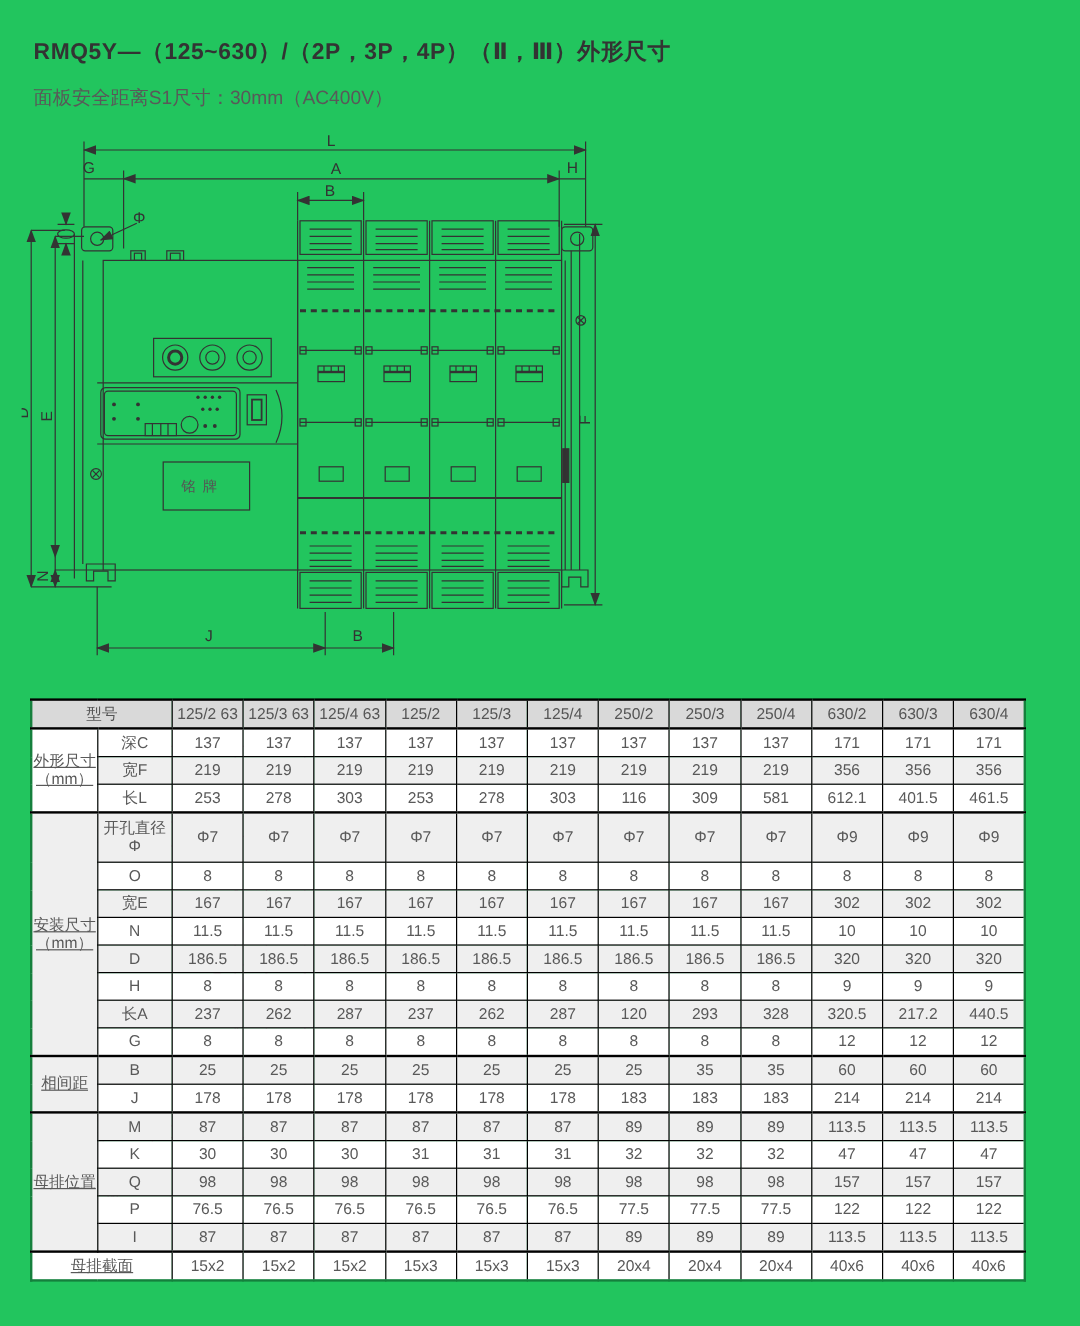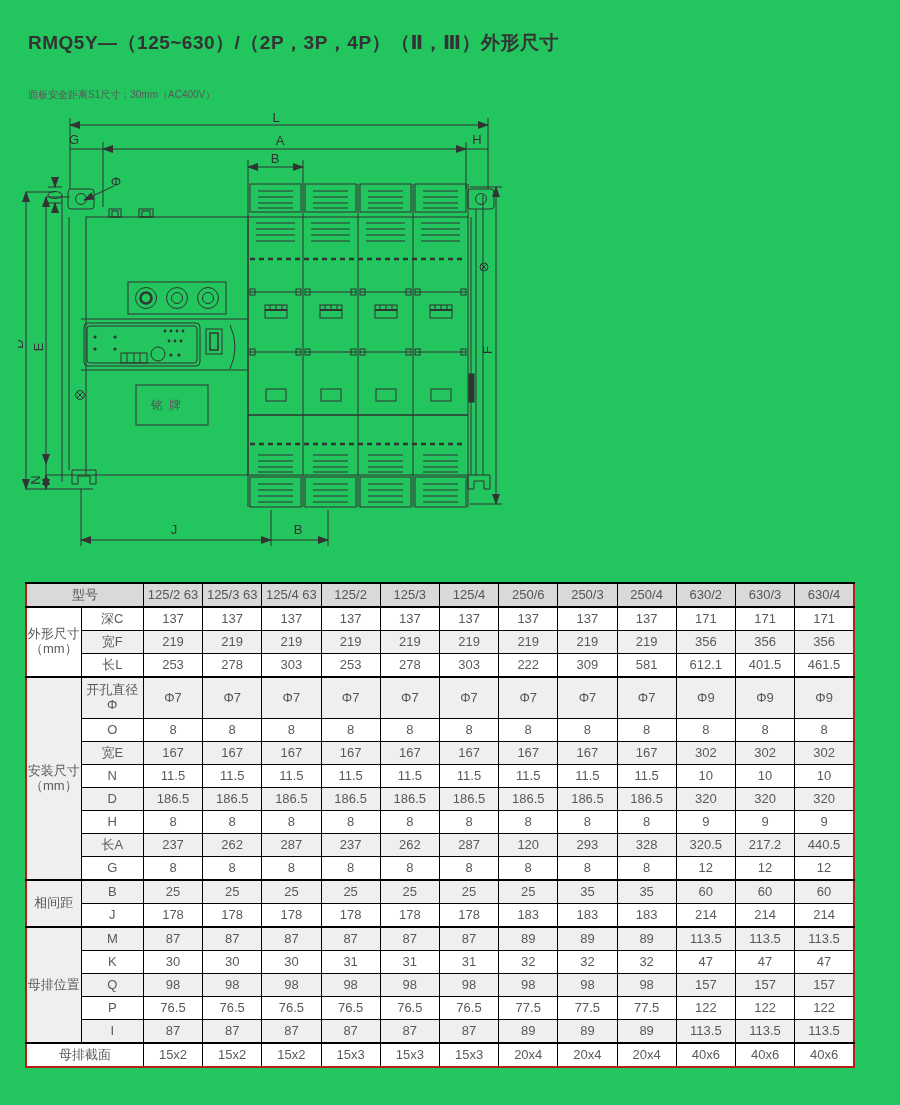--- a/index.html
+++ b/index.html
@@ -1,34 +1,34 @@
 <!DOCTYPE html>
 <html><head>
 <meta charset="utf-8">
 <style>
   html,body{margin:0;padding:0;background:#fff;}
   .page{position:relative;width:900px;height:1105px;background:#22c55e;overflow:hidden;
         font-family:"Liberation Sans","DejaVu Sans",sans-serif;}
   .title{position:absolute;left:28px;top:30px;font-size:19px;font-weight:bold;color:#333;letter-spacing:.5px;}
-  .subtitle{position:absolute;left:28px;top:88px;font-size:10px;color:#595959;}
+  .subtitle{position:absolute;left:28px;top:72px;font-size:16px;color:#595959;}
   .drawings{position:absolute;left:18px;top:112px;width:870px;height:460px;}
   svg text{font-family:"Liberation Sans","DejaVu Sans",sans-serif;}
   .dimtxt{font-size:13px;fill:#333;}
   .cntxt{font-size:9px;fill:#333;}
   .nptxt{font-size:12px;fill:#555;letter-spacing:6px;}
 
   .tblwrap{position:absolute;left:25px;top:582px;}
-  table.spec{border-collapse:collapse;border:2px solid #b91c1c;table-layout:fixed;width:830px;}
+  table.spec{border-collapse:collapse;border:2px solid #15803d;table-layout:fixed;width:830px;}
   table.spec td{border:1px solid #000;text-align:center;vertical-align:middle;
       color:#595959;font-size:13px;padding:1px 0;height:20px;background:#fff;line-height:1.15;}
   tr.stripe td{background:#efefef;}
   tr.hd td{background:#d9d9d9;color:#555;}
   tr.gs td{border-top:2px solid #000;}
   tr.tall td{height:38px;}
-  td.gl{background:#fff;}
+  td.gl{background:#fff;text-decoration:underline;}
   table.spec{font-stretch:normal;}
 </style>
 </head>
 <body>
 
 <div class="page">
 
   <div class="title">RMQ5Y—（125~630）/（2P，3P，4P）（Ⅱ，Ⅲ）外形尺寸</div>
   <div class="subtitle">面板安全距离S1尺寸：30mm（AC400V）</div>
 
@@ -341,21 +341,21 @@
       </colgroup>
       <tbody>
           <tr class="hd gs stripe">
             <td colspan="2" class="rl">型号</td>
             <td>125/2 63</td>
             <td>125/3 63</td>
             <td>125/4 63</td>
             <td>125/2</td>
             <td>125/3</td>
             <td>125/4</td>
-            <td>250/6</td>
+            <td>250/2</td>
             <td>250/3</td>
             <td>250/4</td>
             <td>630/2</td>
             <td>630/3</td>
             <td>630/4</td>
           </tr>
           <tr class="gs">
             <td rowspan="3" class="gl">外形尺寸（mm）</td>
             <td class="rl">深C</td>
             <td>137</td>
@@ -387,21 +387,21 @@
             <td>356</td>
           </tr>
           <tr class="">
             <td class="rl">长L</td>
             <td>253</td>
             <td>278</td>
             <td>303</td>
             <td>253</td>
             <td>278</td>
             <td>303</td>
-            <td>222</td>
+            <td>116</td>
             <td>309</td>
             <td>581</td>
             <td>612.1</td>
             <td>401.5</td>
             <td>461.5</td>
           </tr>
           <tr class="gs stripe tall">
             <td rowspan="8" class="gl">安装尺寸（mm）</td>
             <td class="rl">开孔直径Φ</td>
             <td>Φ7</td>

